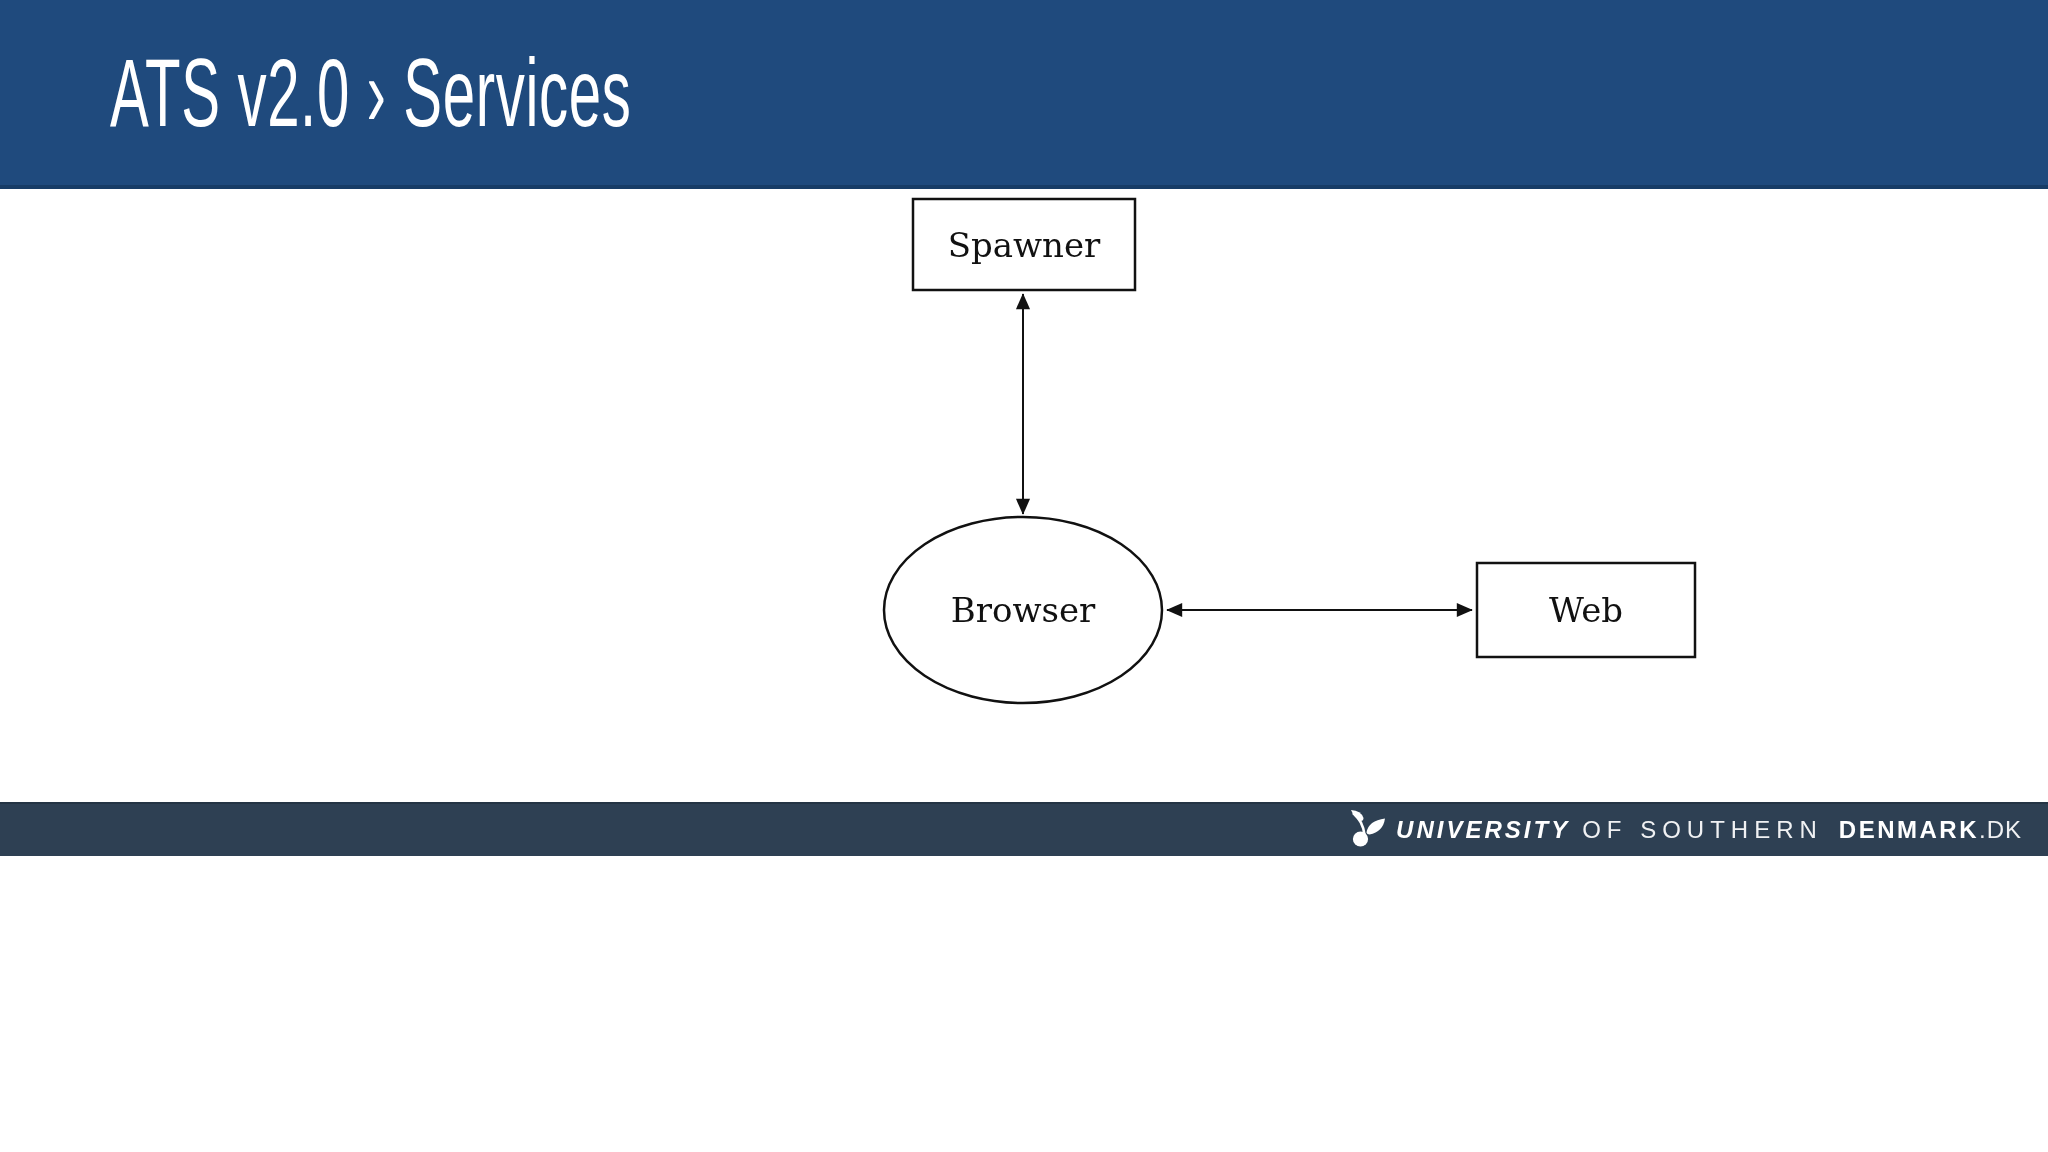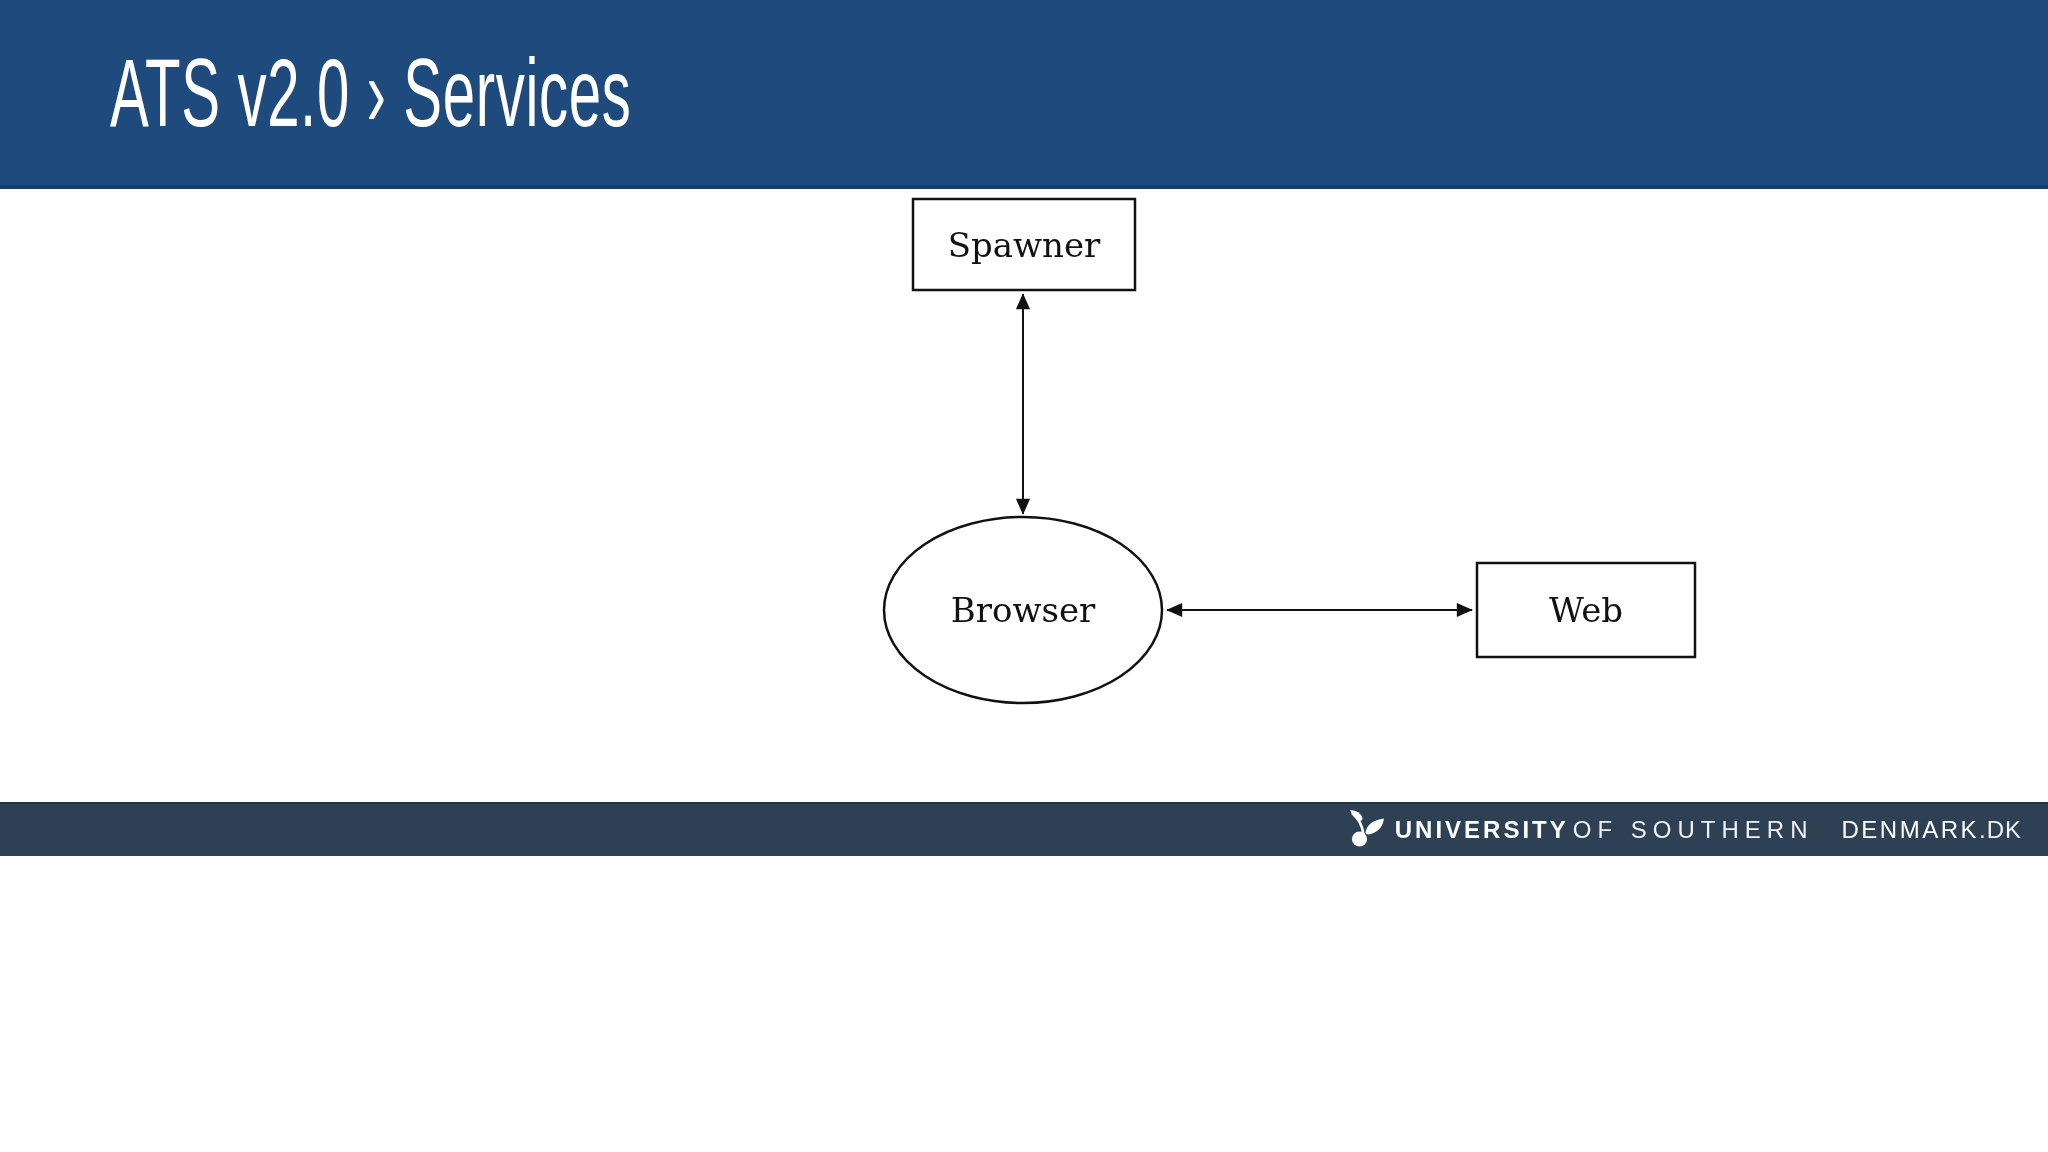--- a/index.html
+++ b/index.html
@@ -85,23 +85,23 @@
     margin-top: -4px;
   }
   .logo-text {
     color: #ffffff;
     font-size: 24px;
     line-height: 1;
     white-space: nowrap;
     display: flex;
     align-items: baseline;
   }
-  .seg-university { font-weight: 700; letter-spacing: 3px; }
-  .seg-of-southern { font-weight: 400; letter-spacing: 6px; color: rgba(255,255,255,0.93); margin-left: 4px; }
-  .seg-denmark { font-weight: 400; letter-spacing: 2.5px; margin-left: 28px; }
+  .seg-university { font-weight: 700; letter-spacing: 3px; font-style: italic; }
+  .seg-of-southern { font-weight: 400; letter-spacing: 6px; color: rgba(255,255,255,0.93); margin-left: 12px; }
+  .seg-denmark { font-weight: 700; letter-spacing: 2.5px; margin-left: 16px; }
   .seg-dk { font-weight: 400; letter-spacing: 1px; color: rgba(255,255,255,0.93); }
 </style>
 </head>
 <body>
 
 <div class="slide">
 
   <div class="header">
     <span class="page-title">ATS v2.0 › Services</span>
   </div>

